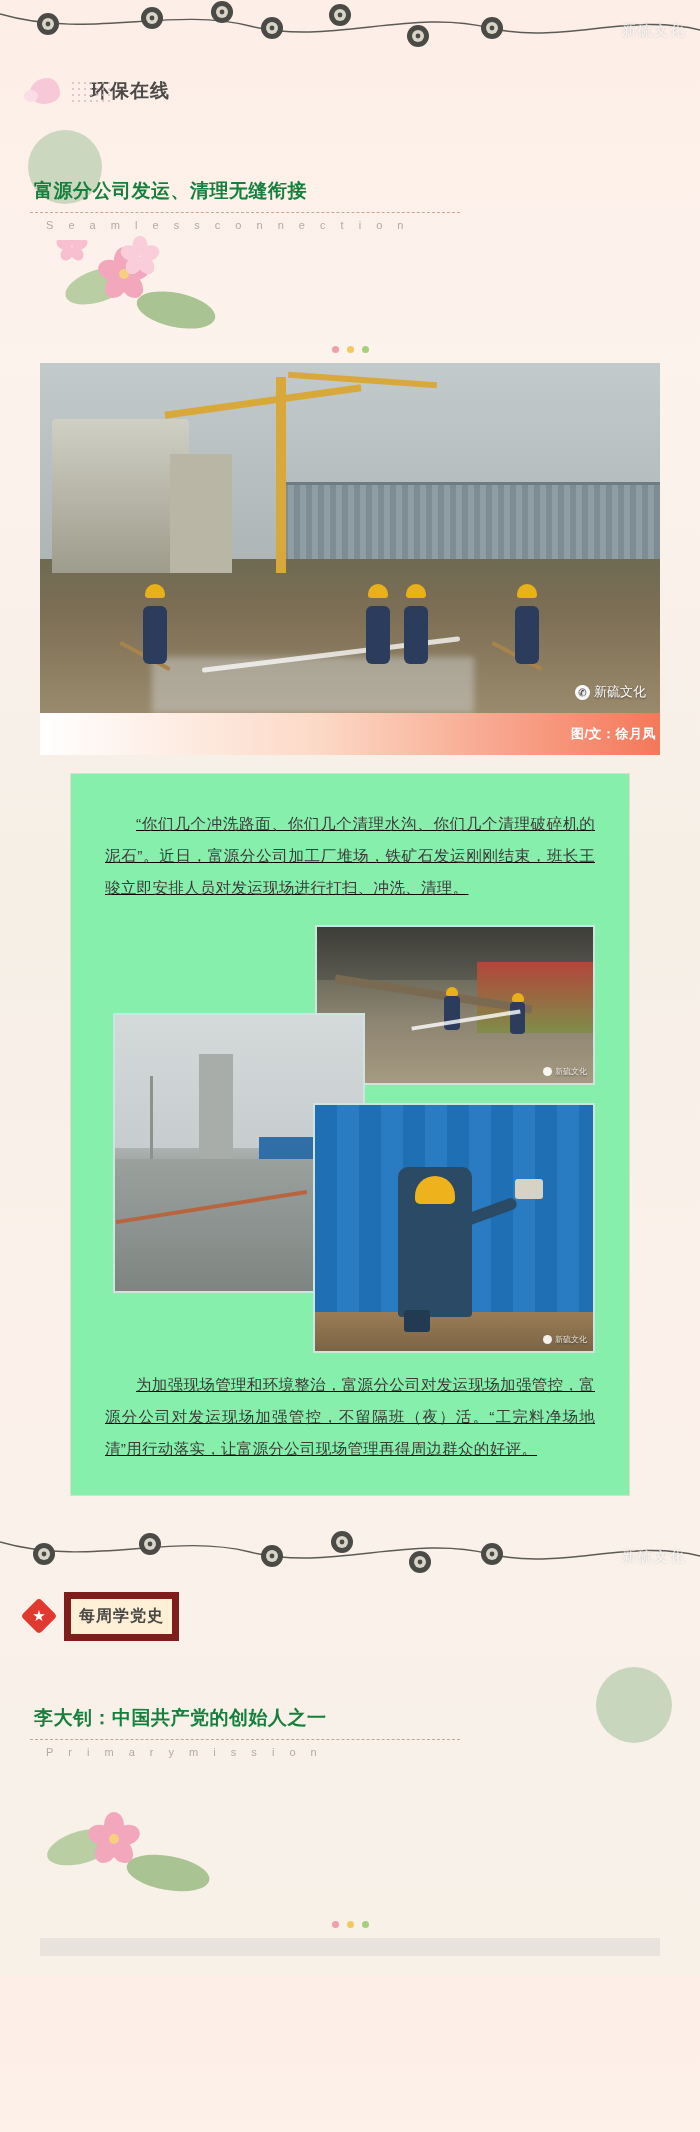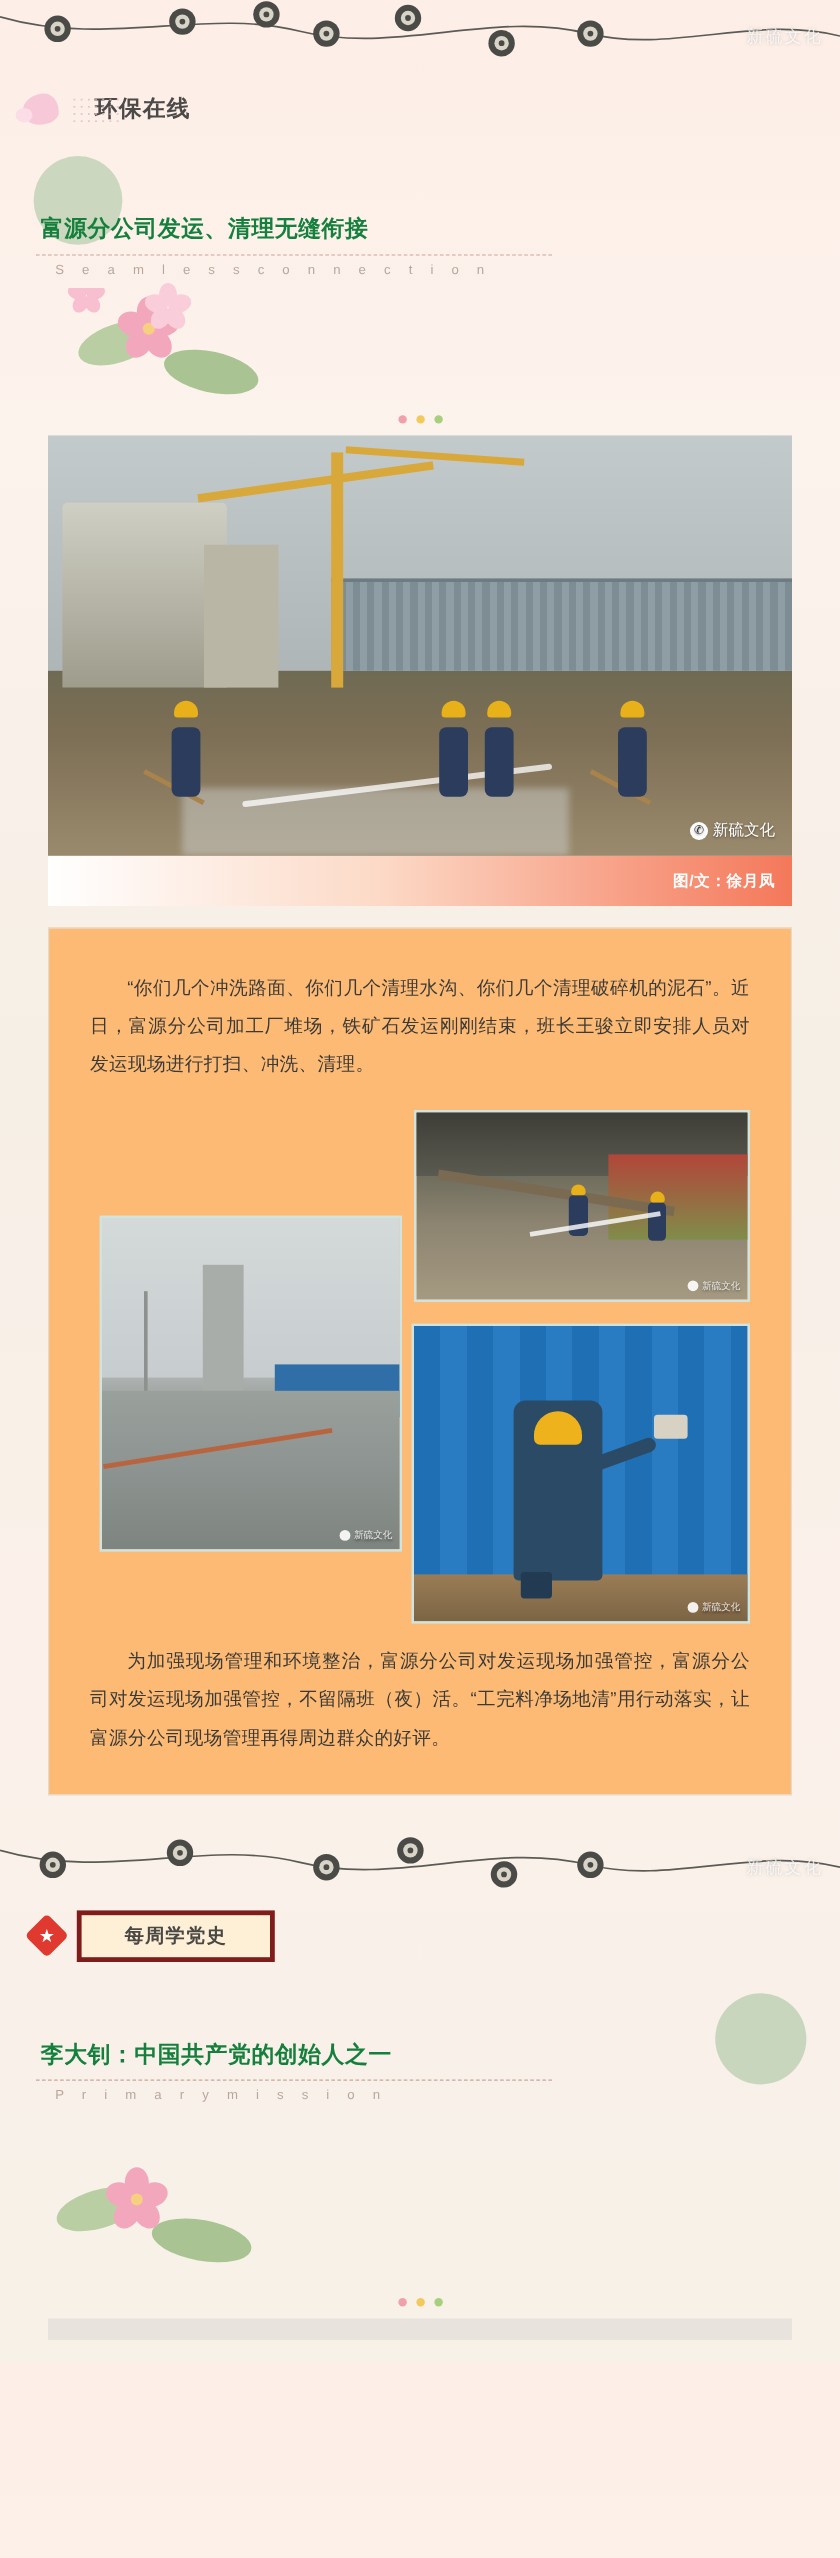--- a/index.html
+++ b/index.html
@@ -31,21 +31,21 @@
     color: rgba(255,255,255,0.75);
     letter-spacing: 2px;
     text-shadow: 0 0 3px rgba(120,120,120,0.4);
   }
 
   
   .sec-label {
     display: flex;
     align-items: center;
     gap: 10px;
-    padding: 18px 0 6px 19px;
+    padding: 18px 0 6px 30px;
   }
   .leaf-blob {
     width: 30px; height: 26px;
     background: #f7c8d8;
     border-radius: 60% 40% 55% 45% / 55% 60% 40% 45%;
     position: relative;
     flex: none;
   }
   .leaf-blob::after {
     content: "";
@@ -167,36 +167,37 @@
 
   
   .credit-bar {
     width: 620px;
     margin: 0 auto;
     height: 42px;
     background: linear-gradient(90deg,#ffffff 0%, #fcd9c6 45%, #f4785a 100%);
     display: flex;
     align-items: center;
     justify-content: flex-end;
-    padding-right: 14px;
+    padding-right: 4px;
   }
   .credit-bar span {
     color: #fff;
     font-size: 13px;
     font-weight: bold;
     letter-spacing: .5px;
   }
 
   
   .body-card {
-    width: 620px;
+    width: 560px;
     margin: 18px auto 0;
-    background: #fdba74;
+    background: #86efac;
     border: 1px solid #e6d9c9;
     padding: 34px 34px 30px;
+    text-decoration: underline;
   }
   .para {
     font-size: 15.5px;
     line-height: 2.05;
     color: #3b3a38;
     text-align: justify;
     text-indent: 2em;
     letter-spacing: .3px;
   }
   .para.second { margin-top: 14px; }
@@ -270,22 +271,22 @@
     position: relative; flex: none;
   }
   .star-badge span {
     position: absolute; inset: 0;
     transform: rotate(-45deg);
     color: #fff; font-size: 15px;
     display: flex; align-items: center; justify-content: center;
   }
   .party-pill {
     background: #fdf0d7;
-    border: 4px solid #7f1d1d;
-    padding: 7px 36px;
+    border: 7px solid #7f1d1d;
+    padding: 7px 8px;
     font-size: 16px;
     font-weight: bold;
     color: #4a4845;
     letter-spacing: 1px;
   }
 
   
   .headline2-wrap { position: relative; margin-top: 34px; height: 120px; }
   .circle-green2 {
     position: absolute; right: 28px; top: -8px;

